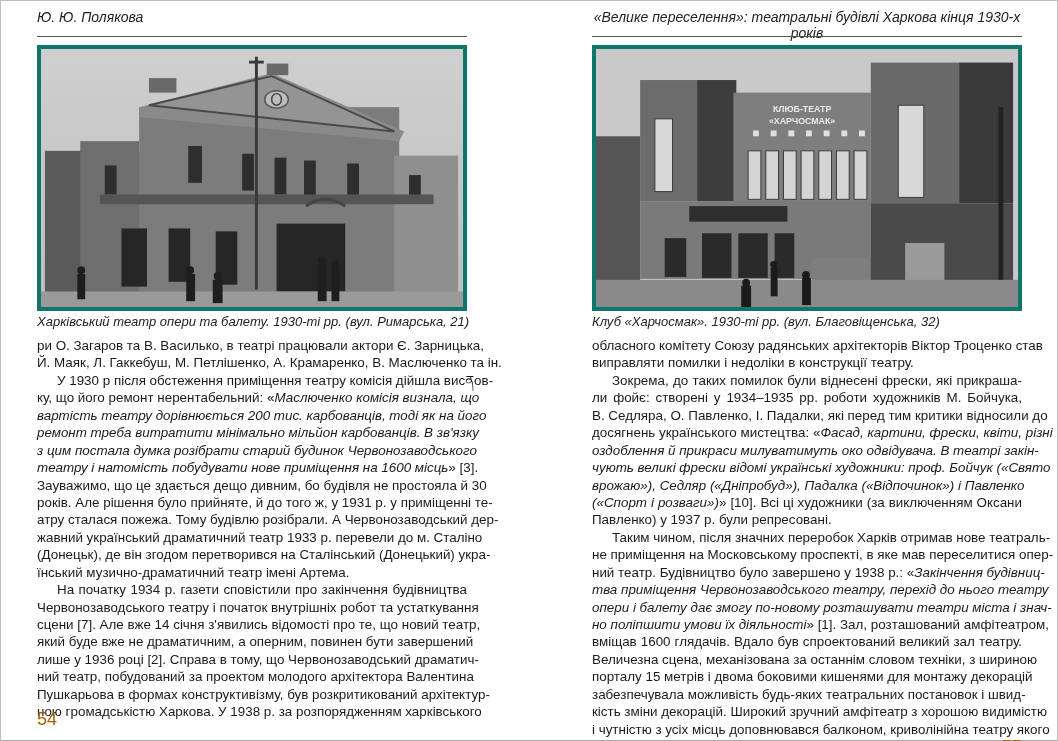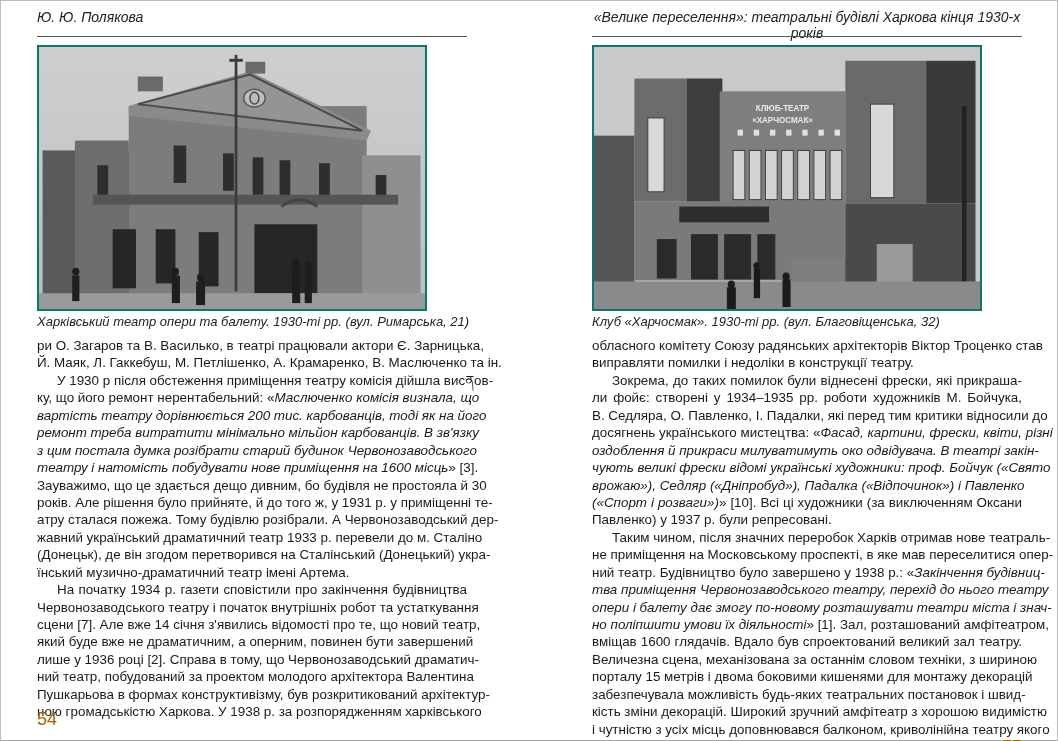--- a/index.html
+++ b/index.html
@@ -25,22 +25,22 @@
       height: 16px; line-height: 16px;
     }
     .page.left .running-head { text-align: left; }
     .page.right .running-head { text-align: center; }
     .head-rule {
       position: absolute; top: 35px; left: 0; right: 0; height: 0;
       border-top: 1px solid #555;
     }
 
     .figure {
-      position: absolute; top: 44px; left: 0; width: 390px; height: 266px;
-      border: 2px solid #0f766e; box-sizing: border-box; overflow: hidden;
+      position: absolute; top: 44px; left: 0; width: 430px; height: 266px;
+      border: 4px solid #0f766e; box-sizing: border-box; overflow: hidden;
       background: #b8b8b8;
     }
     .figure svg { display: block; width: 100%; height: 100%; }
     .caption {
       position: absolute; top: 315px; left: 0; right: 0;
       font-size: 13px; font-style: italic; color: #222; line-height: 12px;
       white-space: nowrap;
     }
 
     .body-text {

